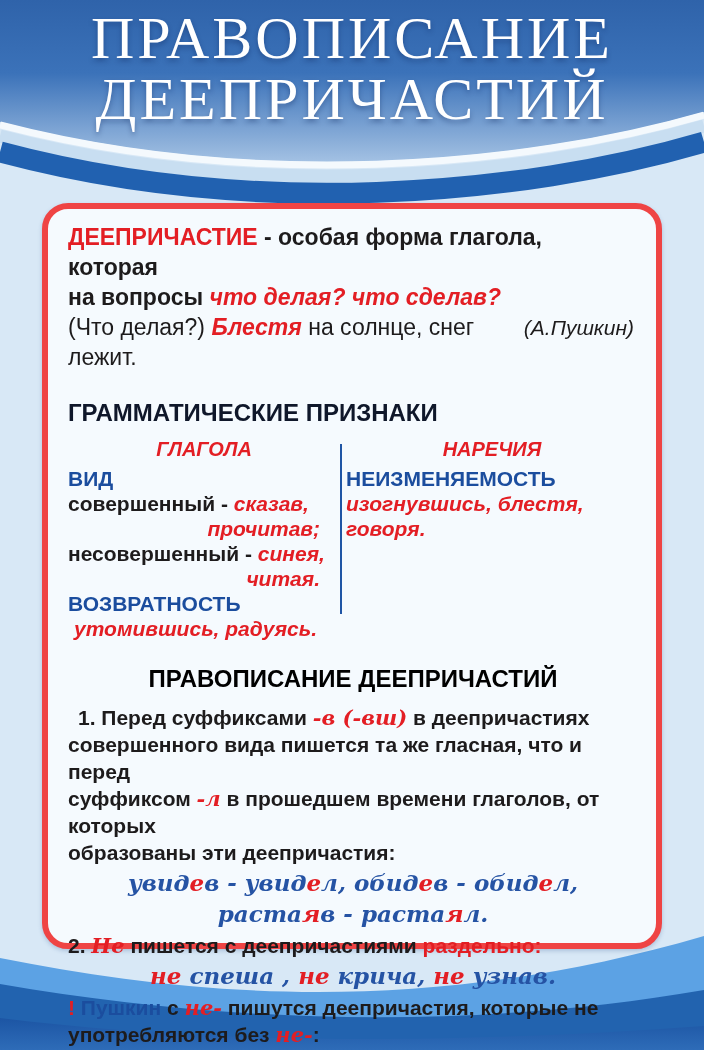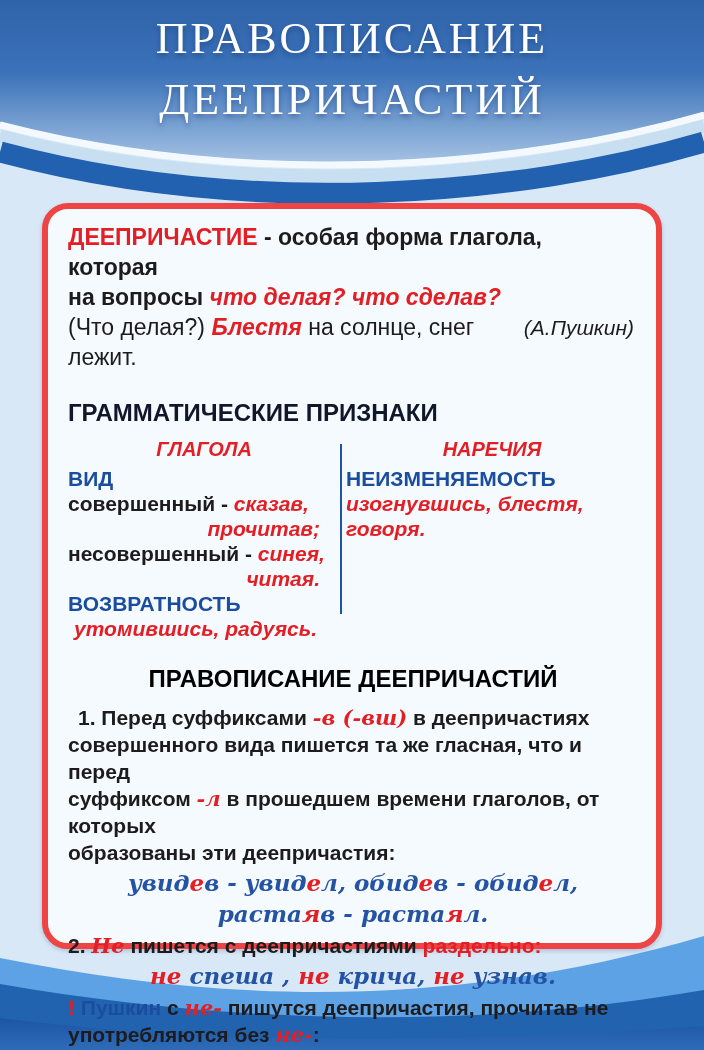--- a/index.html
+++ b/index.html
@@ -9,21 +9,21 @@
     font-family:"Liberation Sans",sans-serif;
   }
   .wave-svg{position:absolute;left:0;display:block;}
   .top-waves{top:0;z-index:1;}
   .bottom-waves{bottom:0;z-index:1;}
 
   .title{
     position:absolute;top:8px;left:0;width:100%;z-index:3;
     text-align:center;color:#ffffff;
     font-family:"Liberation Serif",serif;font-weight:400;
-    font-size:44px;line-height:61px;letter-spacing:3px;
+    font-size:60px;line-height:61px;letter-spacing:3px;
     text-shadow:0 3px 5px rgba(10,30,80,.35);
   }
 
   .card{
     position:absolute;left:42px;top:203px;width:620px;height:746px;z-index:2;
     background:#f5fafe;border:6px solid #ef4444;border-radius:26px;
     box-sizing:border-box;padding:13px 18px 0 20px;
     box-shadow:0 2px 4px rgba(40,80,140,.25);
   }
 
@@ -136,19 +136,19 @@
 
       <div class="rule first"><span class="blk">1. Перед суффиксами </span><span class="scr">-в (-вш)</span><span class="blk"> в деепричастиях</span></div>
       <div class="rule">совершенного вида пишется та же гласная, что и перед</div>
       <div class="rule"><span class="blk">суффиксом </span><span class="scr">-л</span><span class="blk"> в прошедшем времени глаголов, от которых</span></div>
       <div class="rule">образованы эти деепричастия:</div>
       <div class="example"><span class="run-b">увид</span><span class="run-r">е</span><span class="run-b">в - увид</span><span class="run-r">е</span><span class="run-b">л, обид</span><span class="run-r">е</span><span class="run-b">в - обид</span><span class="run-r">е</span><span class="run-b">л, раста</span><span class="run-r">я</span><span class="run-b">в - раста</span><span class="run-r">я</span><span class="run-b">л.</span></div>
 
       <div class="rule"><span class="blk">2. </span><span class="scr">Не</span><span class="blk"> пишется с деепричастиями </span><span class="red">раздельно:</span></div>
       <div class="example"><span class="run-r">не</span><span class="run-b"> спеша , </span><span class="run-r">не</span><span class="run-b"> крича, </span><span class="run-r">не</span><span class="run-b"> узнав.</span></div>
 
-      <div class="rule"><span class="red">! </span><span class="blue">Пушкин</span><span class="blk"> с </span><span class="scr">не-</span><span class="blk"> пишутся деепричастия, прочитав не</span></div>
+      <div class="rule"><span class="red">! </span><span class="blue">Пушкин</span><span class="blk"> с </span><span class="scr">не-</span><span class="blk"> пишутся деепричастия, которые не</span></div>
       <div class="rule"><span class="blk">употребляются без </span><span class="scr">не-</span><span class="blk">:</span></div>
       <div class="example run-r">негодуя, ненавидя, недоумевая.</div>
     </section>
 
   </div>
 </div>
 
 </body></html>

